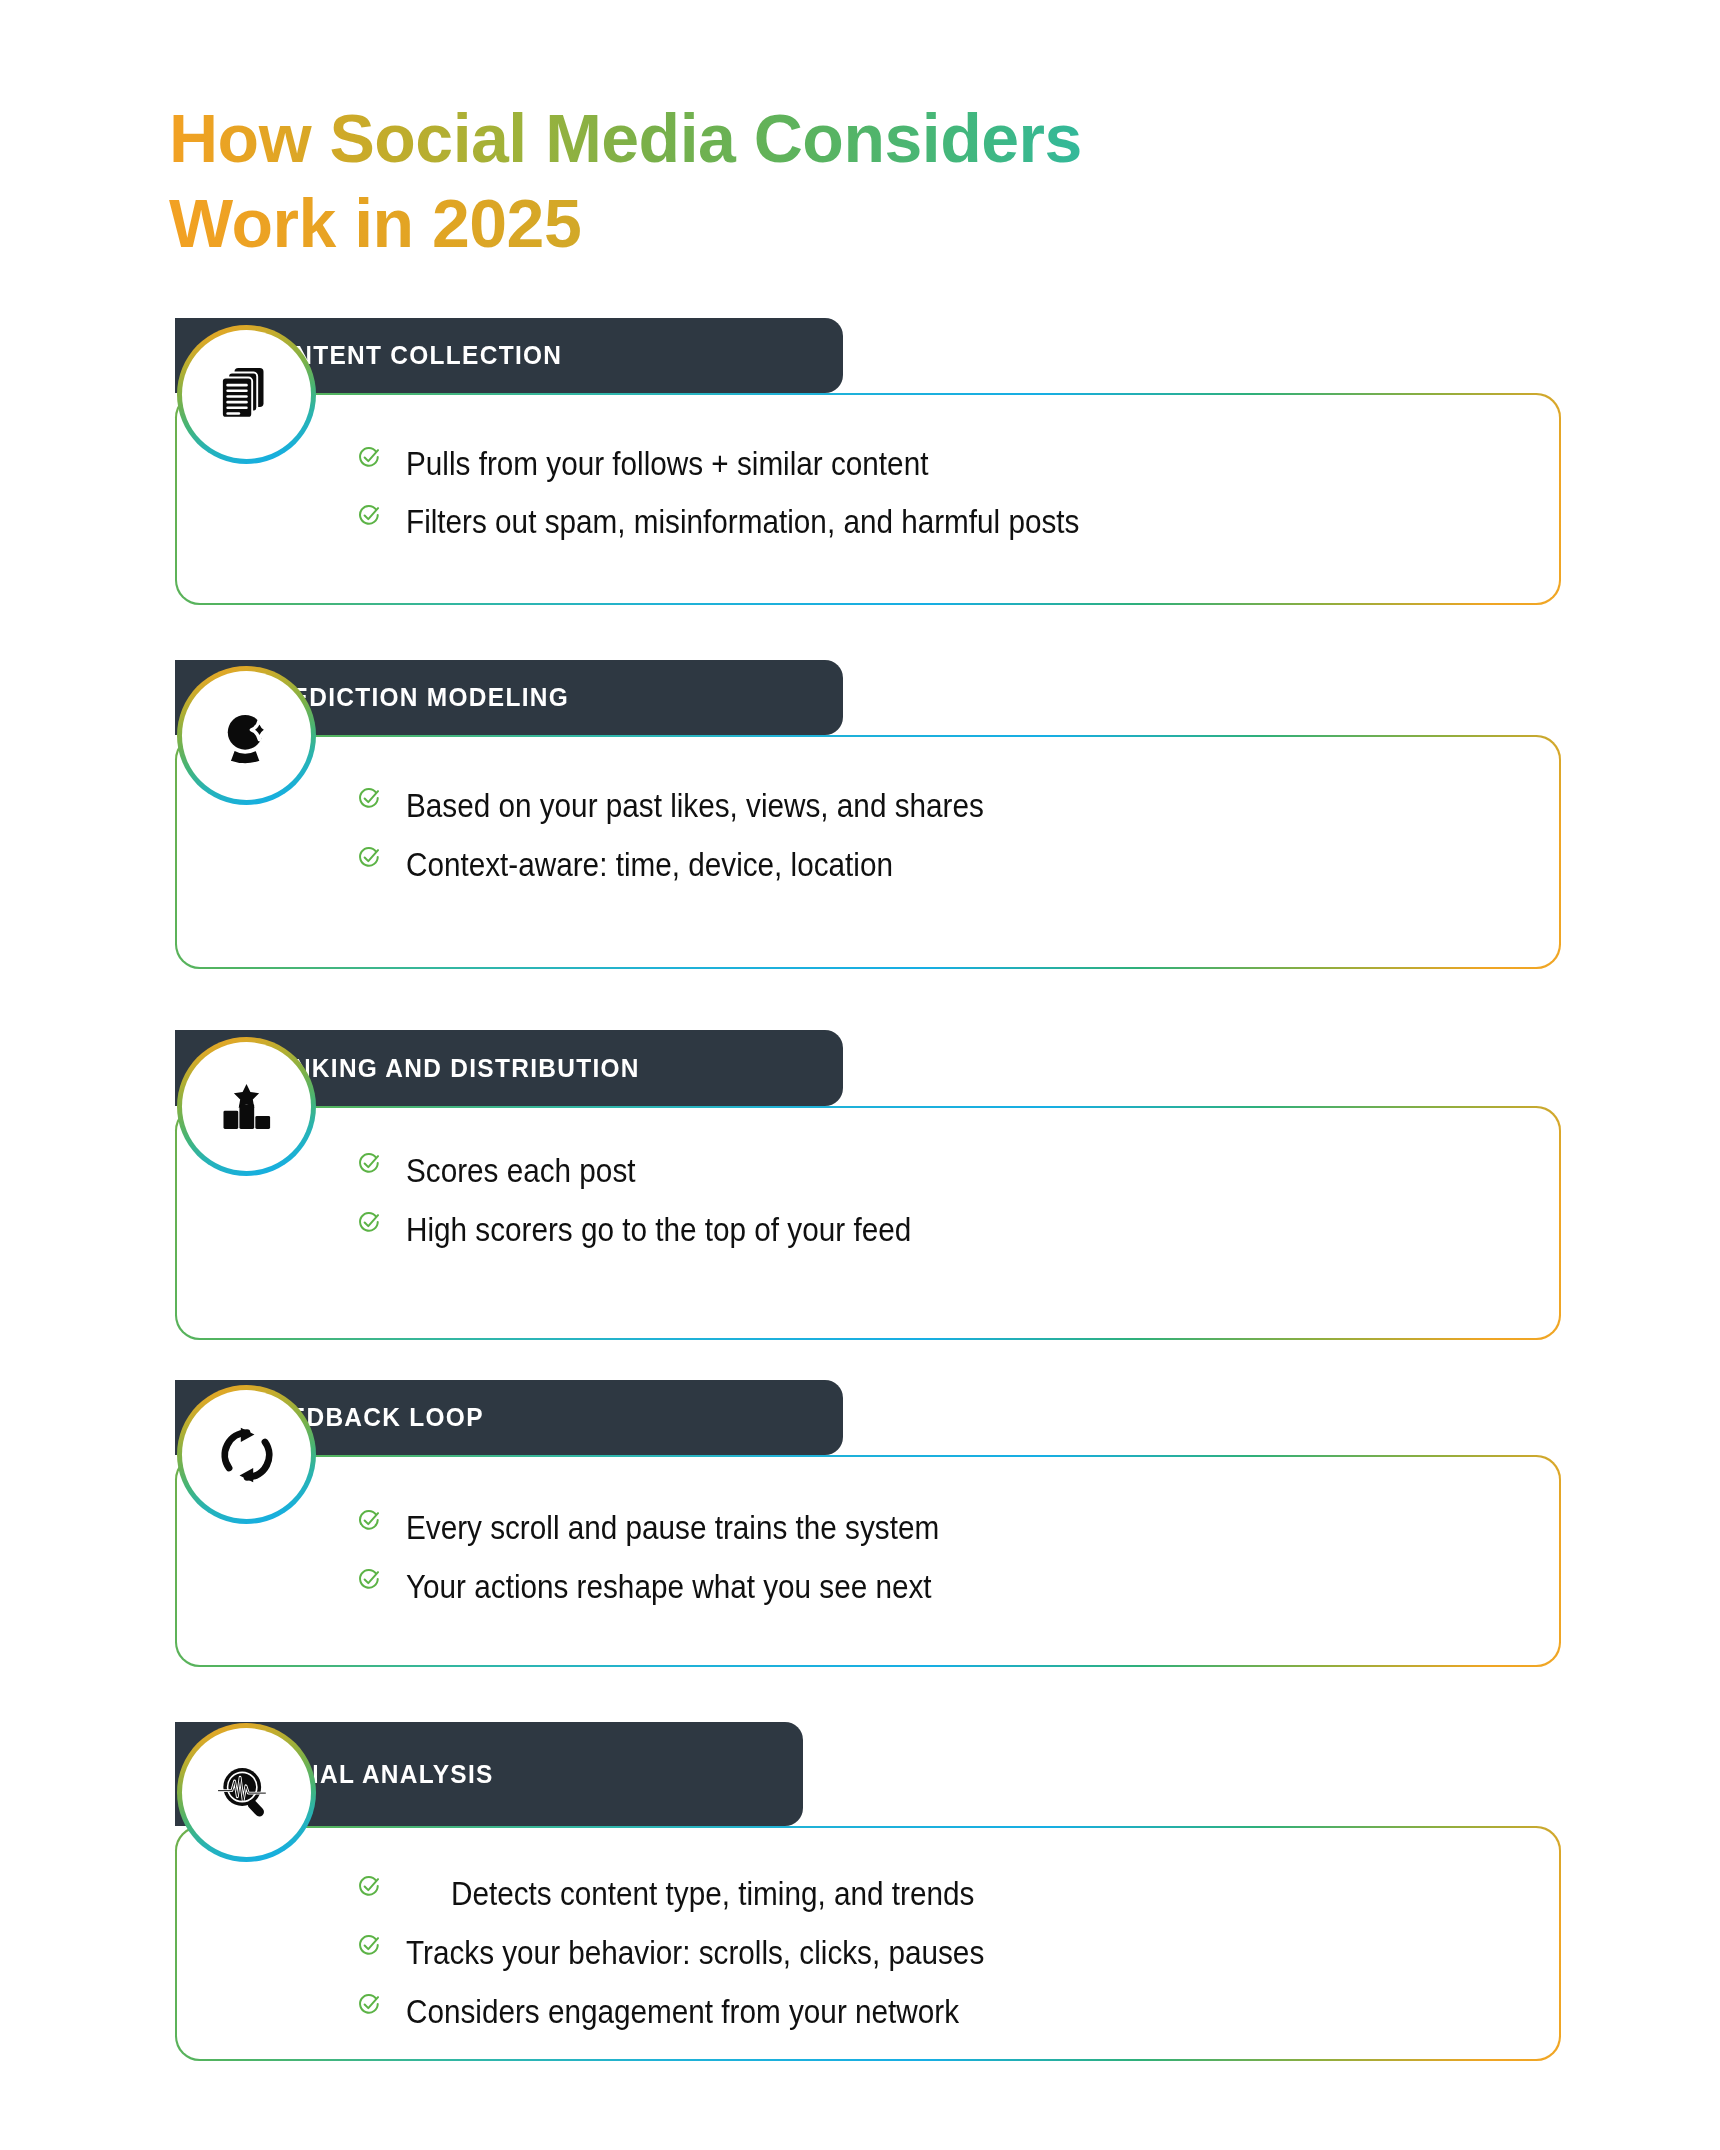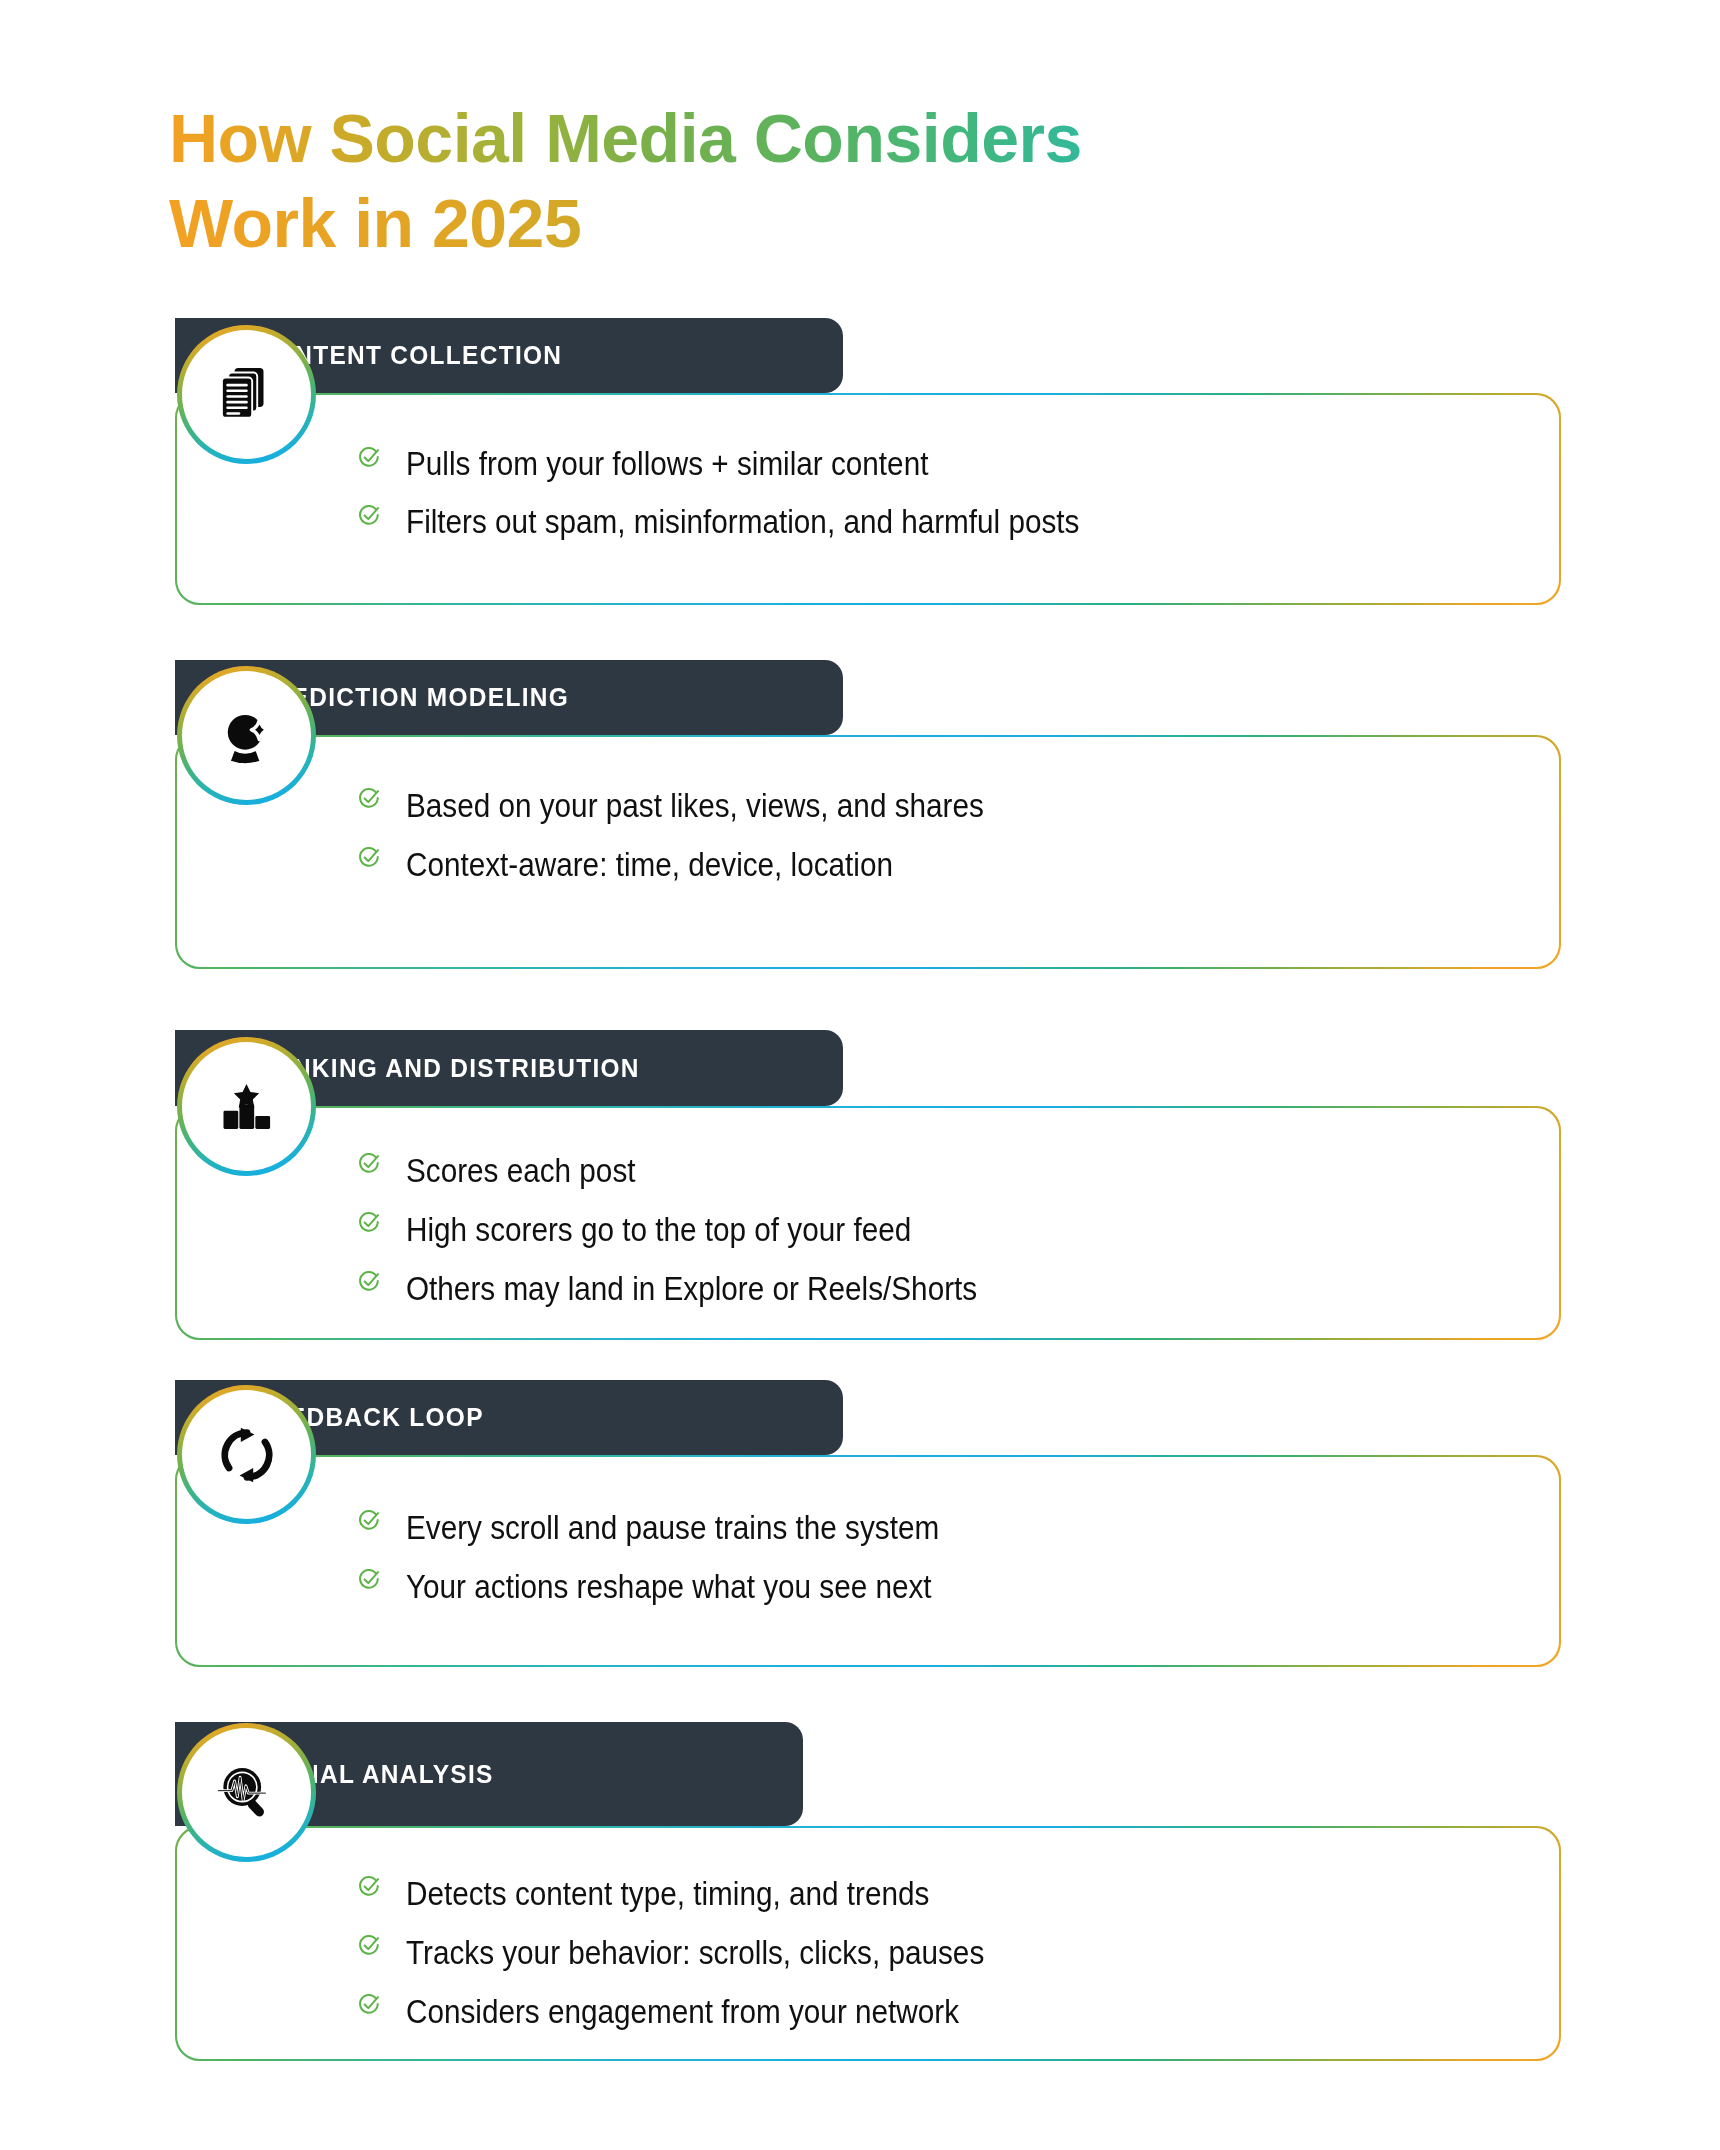--- a/index.html
+++ b/index.html
@@ -249,29 +249,20 @@
         </div>
         <div class="list-item" style="height: 59px;">
           <span class="bullet-icon">
             <svg id="ic-check-circle-icon" viewBox="0 0 40 40" aria-hidden="true">
     <path d="M31 10.5 A14.5 14.5 0 1 0 34 19.5" fill="none" stroke="#5CB346" stroke-width="3.3" stroke-linecap="round"></path>
     <path d="M12.5 20.5 L18.5 26.5 L34.5 8.5" fill="none" stroke="#5CB346" stroke-width="3.3" stroke-linecap="round" stroke-linejoin="round"></path>
   </svg>
           </span>
           <span class="list-text" style="line-height: 59px;">High scorers go to the top of your feed</span>
         </div>
-        <div class="list-item" style="height: 59px;">
-          <span class="bullet-icon">
-            <svg id="ic-check-circle-icon" viewBox="0 0 40 40" aria-hidden="true">
-    <path d="M31 10.5 A14.5 14.5 0 1 0 34 19.5" fill="none" stroke="#5CB346" stroke-width="3.3" stroke-linecap="round"></path>
-    <path d="M12.5 20.5 L18.5 26.5 L34.5 8.5" fill="none" stroke="#5CB346" stroke-width="3.3" stroke-linecap="round" stroke-linejoin="round"></path>
-  </svg>
-          </span>
-          <span class="list-text" style="line-height: 59px;">Others may land in Explore or Reels/Shorts</span>
-        </div>
       </div>
     </div>
     <div class="card">
       <div class="card-body" style="left: 175px; top: 1455px; width: 1386px; height: 212px;">
         <div class="card-body-inner"></div>
       </div>
       <div class="card-header" style="left: 175px; top: 1380px; width: 668px; height: 75px;">
         <span class="card-header-label">FEEDBACK LOOP</span>
       </div>
       <div class="card-circle" style="left: 177px; top: 1385px;">
@@ -317,21 +308,21 @@
           <svg id="ic-magnifier-waveform-icon" viewBox="0 0 100 100" width="61" height="61" aria-hidden="true">
     <circle cx="43" cy="41" r="31" fill="#0B0B0B"></circle>
     <circle cx="43" cy="41" r="24" fill="none" stroke="#ffffff" stroke-width="2.6"></circle>
     <rect x="58" y="60" width="15" height="32" rx="7.5" fill="#0B0B0B" transform="rotate(-43 65 76)"></rect>
     <path d="M4 47 H26 l4.5 -16 4.5 26 4.5 -32 5 38 4.5 -24 4 12 h28" fill="none" stroke="#ffffff" stroke-width="4.6" stroke-linejoin="round" stroke-linecap="round"></path>
     <path d="M4 47 H26 l4.5 -16 4.5 26 4.5 -32 5 38 4.5 -24 4 12 h28" fill="none" stroke="#0B0B0B" stroke-width="1.6" stroke-linejoin="round" stroke-linecap="round"></path>
   </svg>
         </div>
       </div>
       <div class="card-list" style="left: 357px; top: 1864px;">
-        <div class="list-item" style="height: 59px;">
+        <div class="list-item" style="height: 59px; gap: 45px;">
           <span class="bullet-icon">
             <svg id="ic-check-circle-icon" viewBox="0 0 40 40" aria-hidden="true">
     <path d="M31 10.5 A14.5 14.5 0 1 0 34 19.5" fill="none" stroke="#5CB346" stroke-width="3.3" stroke-linecap="round"></path>
     <path d="M12.5 20.5 L18.5 26.5 L34.5 8.5" fill="none" stroke="#5CB346" stroke-width="3.3" stroke-linecap="round" stroke-linejoin="round"></path>
   </svg>
           </span>
           <span class="list-text" style="line-height: 59px;">Detects content type, timing, and trends</span>
         </div>
         <div class="list-item" style="height: 59px;">
           <span class="bullet-icon">

